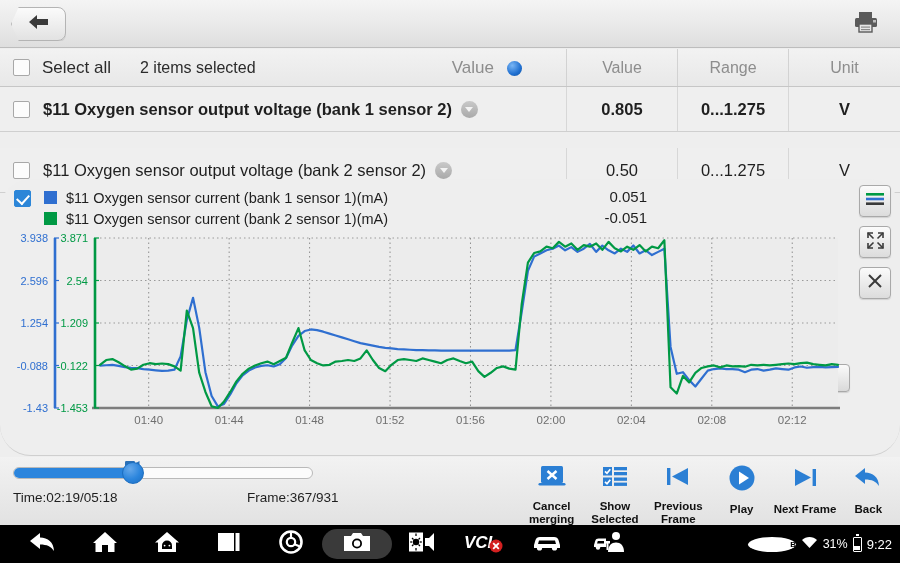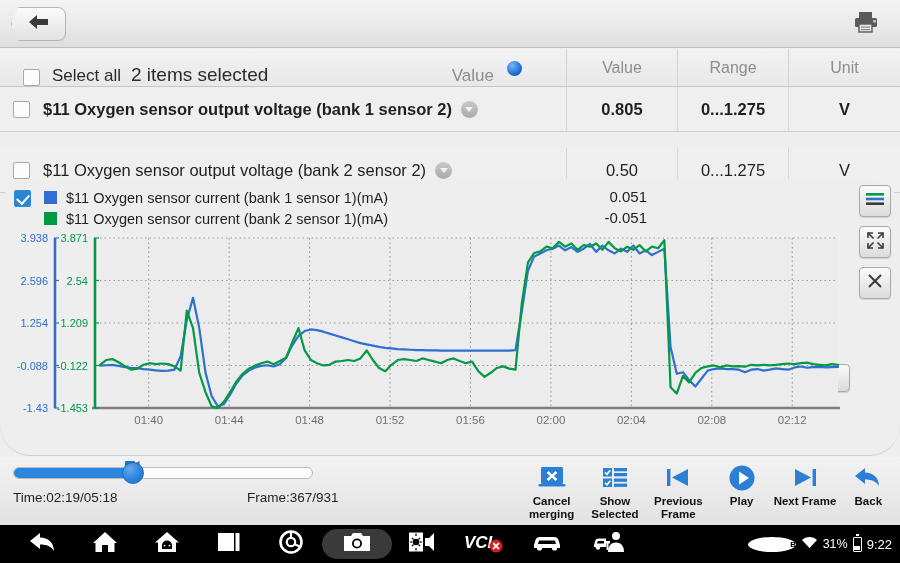--- a/index.html
+++ b/index.html
@@ -52,21 +52,21 @@
   .chk.checked {
     background: #2c86d8; border-color: #2c86d8;
     position: relative;
   }
   .chk.checked::after {
     content: ""; position: absolute; left: 4px; top: 1px;
     width: 6px; height: 10px; border: solid #fff;
     border-width: 0 2px 2px 0; transform: rotate(42deg);
   }
   .selall-label { margin-left: 12px; font-size: 17px; color: #2b2b2b; }
-  .selcount { margin-left: 10px; font-size: 19px; color: #2b2b2b; }
+  .selcount { margin-left: 29px; font-size: 16px; color: #2b2b2b; }
   .name-head-text { position: absolute; right: 72px; color: #8d8d8d; font-size: 17px; }
   .blue-dot {
     position: absolute; right: 44px; top: 12px; width: 15px; height: 15px;
     border-radius: 50%;
     background: radial-gradient(circle at 35% 30%, #79b6f5 0%, #1f6fd0 60%, #14539e 100%);
   }
 
   .row {
     position: absolute; left: 0; width: 900px; height: 45px;
     display: flex; align-items: center;
@@ -159,21 +159,21 @@
   .time-label { position: absolute; left: 13px; top: 33px; font-size: 13.5px; color: #1f1f1f; }
   .frame-label { position: absolute; left: 247px; top: 33px; font-size: 13.5px; color: #1f1f1f; }
 
   .ctrl-bar { position: absolute; left: 520px; top: 0; width: 380px; height: 68px; display: flex; }
   .ctrl {
     flex: 1; display: flex; flex-direction: column; align-items: center;
     padding-top: 6px;
   }
   .ctrl-ico { height: 30px; display: flex; align-items: center; justify-content: center; }
   .ctrl-label {
-    margin-top: 2px; font-size: 11.5px; color: #111; text-align: center;
+    margin-top: 10px; font-size: 11.5px; color: #111; text-align: center;
     line-height: 12.5px; font-weight: bold;
   }
 
   
   .navbar {
     position: absolute; left: 0; top: 525px; width: 900px; height: 38px;
     background: #000;
   }
   .nav-icons { position: absolute; left: 12px; top: 0; height: 38px; display: flex; align-items: center; }
   .nav-item {
@@ -221,21 +221,21 @@
           <rect x="20" y="10" width="3" height="2.5" fill="#bdbdbd"></rect>
           <rect x="6" y="14" width="13" height="8" fill="#e6e6e6" stroke="#5a5a5a" stroke-width="1.4"></rect>
           <rect x="8" y="16.5" width="9" height="1.2" fill="#8a8a8a"></rect>
           <rect x="8" y="19" width="9" height="1.2" fill="#8a8a8a"></rect>
         </svg>
       </span>
     </div>
   </div>
 
   <div class="table-head">
-    <div class="th-name" style="padding-left:23px;align-items:flex-end;">
+    <div class="th-name" style="padding-left:13px;">
       <div class="chk"></div>
       <span class="selall-label">Select all</span>
       <span class="selcount">2 items selected</span>
       <span class="name-head-text">Value</span>
       <span class="blue-dot"></span>
     </div>
     <div class="th-cell w-value">Value</div>
     <div class="th-cell w-range">Range</div>
     <div class="th-cell w-unit">Unit</div>
   </div>

